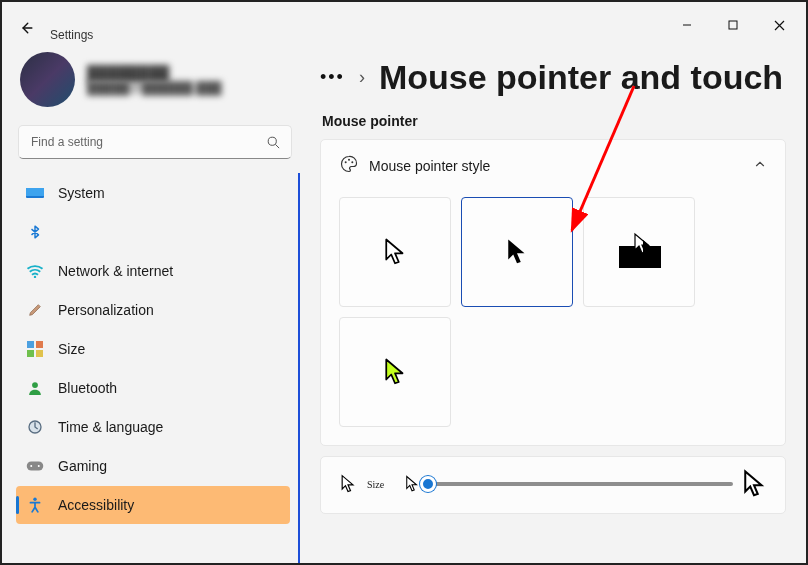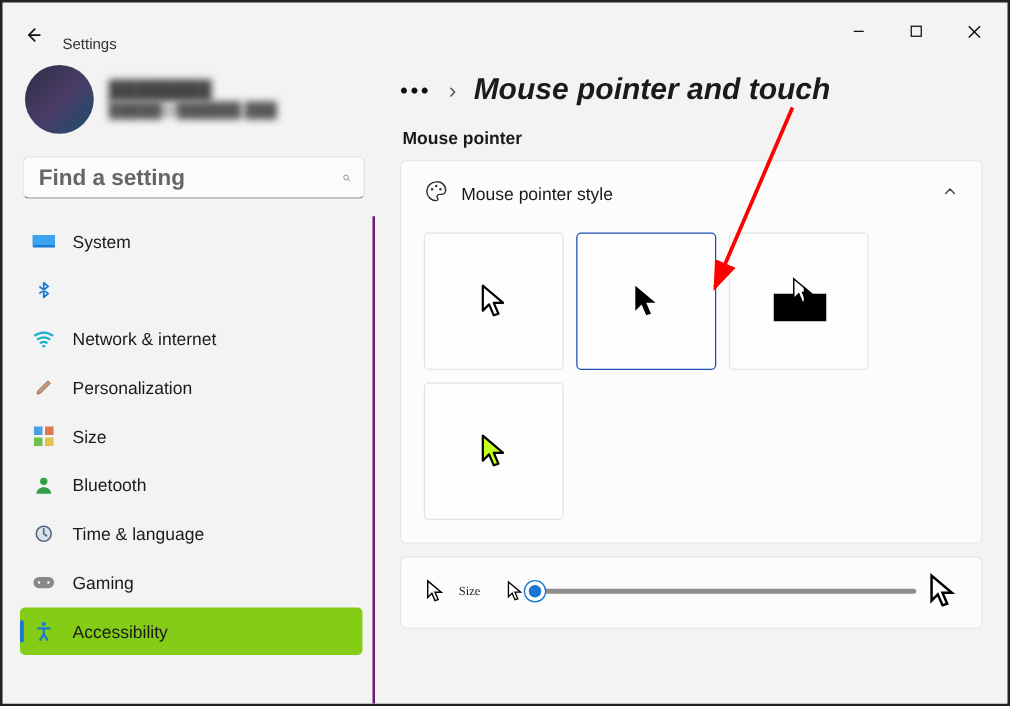--- a/index.html
+++ b/index.html
@@ -67,41 +67,40 @@
     align-items: center;
     background: #fbfbfb;
     border: 1px solid #e2e2e2;
     border-bottom: 1.5px solid #888;
     border-radius: 5px;
     height: 34px;
     padding: 0 10px;
   }
   .search input {
     border: none; outline: none; flex: 1;
-    background: transparent; font-size: 18px;
+    background: transparent; font-size: 12px;
     color: #555;
-    font-weight: bold;
   }
   .search input::placeholder { color: #666; }
   .nav {
-    border-right: 2px solid #701a75;
+    border-right: 2px solid #1d4ed8;
     margin-right: 2px;
     flex: 1;
     overflow: hidden;
   }
   .nav-item {
     display: flex; align-items: center; gap: 14px;
     height: 38px; padding: 0 10px 0 10px;
     font-size: 14px; color: #1a1a1a;
     border-radius: 4px;
     margin: 1px 8px 1px 0;
     cursor: default;
   }
   .nav-item.selected {
-    background: #84cc16;
+    background: #fdba74;
     position: relative;
   }
   .nav-item.selected::before {
     content:"";
     position:absolute; left:0; top:10px; bottom:10px; width:3px;
     background:#1976d2; border-radius:2px;
   }
   .nav-ico { width: 18px; height:18px; display:flex;align-items:center;justify-content:center;}
   
   .main {
@@ -109,21 +108,21 @@
     padding: 16px 20px 0 18px;
     overflow: hidden;
     position: relative;
   }
   .breadcrumb {
     display: flex; align-items: center; gap: 14px;
     margin-bottom: 16px;
   }
   .bc-ellipsis { font-size: 18px; letter-spacing: 2px; color:#111; cursor:default;}
   .bc-sep { font-size: 18px; color:#555;}
-  .bc-title { font-size: 24px; font-weight: 600; font-style: italic; }
+  .bc-title { font-size: 34px; font-weight: 600; }
   .section-label { font-size: 14px; font-weight:700; margin: 0 0 10px 2px; }
   .card {
     background: #fcfcfc;
     border: 1px solid #e7e7e7;
     border-radius: 5px;
     margin-bottom: 10px;
   }
   .card-header {
     display:flex; align-items:center; gap: 10px;
     padding: 14px 18px;

